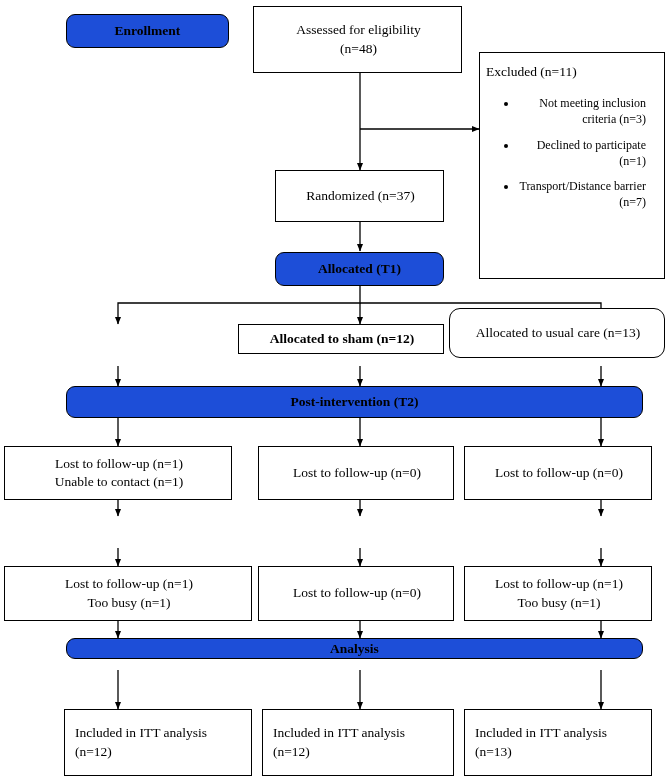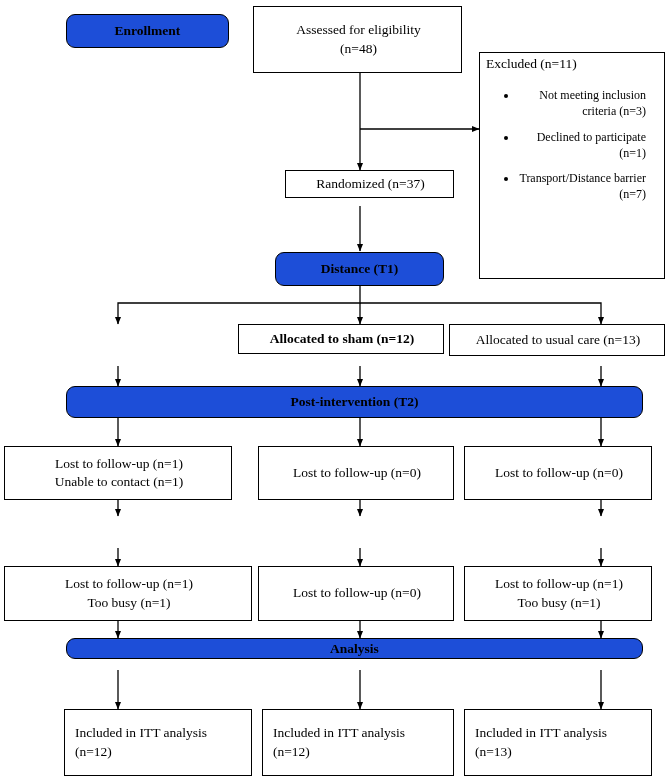--- a/index.html
+++ b/index.html
@@ -128,35 +128,35 @@
     <path class="line" d="M118,670 L118,709" marker-end="url(#arrow)"></path>
     <path class="line" d="M360,670 L360,709" marker-end="url(#arrow)"></path>
     <path class="line" d="M601,670 L601,709" marker-end="url(#arrow)"></path>
   </svg>
 
   <div class="stage" style="left:66px; top:14px; width:163px; height:34px;">Enrollment</div>
 
   <div class="box center nline" style="left:253px; top:6px; width:209px; height:67px;">Assessed for eligibility
 (n=48)</div>
 
-  <div class="box left" style="left:479px; top:52px; width:186px; height:227px; justify-content:flex-start; padding-top:2px;">
+  <div class="box left" style="left:479px; top:52px; width:186px; height:227px; justify-content:flex-start; padding-top:10px;">
     <div class="excl-title">Excluded (n=11)</div>
     <ul class="excl-list">
       <li>Not meeting inclusion criteria (n=3)</li>
       <li>Declined to participate (n=1)</li>
       <li>Transport/Distance barrier (n=7)</li>
     </ul>
   </div>
 
-  <div class="box center" style="left:285px; top:170px; width:169px; height:28px;">Randomized (n=37)</div>
+  <div class="box center" style="left:275px; top:170px; width:169px; height:52px;">Randomized (n=37)</div>
 
-  <div class="stage" style="left:275px; top:252px; width:169px; height:34px;">Distance (T1)</div>
+  <div class="stage" style="left:275px; top:252px; width:169px; height:34px;">Allocated (T1)</div>
 
   <div class="box center" style="left:238px; top:324px; width:206px; height:30px;font-weight:bold;">Allocated to sham (n=12)</div>
-  <div class="box center" style="left:449px; top:324px; width:216px; height:32px;">Allocated to usual care (n=13)</div>
+  <div class="box center" style="left:449px; top:308px; width:216px; height:50px;border-radius:11px;">Allocated to usual care (n=13)</div>
 
   <div class="stage" style="left:66px; top:386px; width:577px; height:32px;">Post-intervention (T2)</div>
 
   <div class="box center nline" style="left:4px; top:446px; width:228px; height:54px;">Lost to follow-up (n=1)
 Unable to contact (n=1)</div>
   <div class="box center nline" style="left:258px; top:446px; width:196px; height:54px;">Lost to follow-up (n=0)</div>
   <div class="box center nline" style="left:464px; top:446px; width:188px; height:54px;">Lost to follow-up (n=0)</div>
 
 
   <div class="box center nline" style="left:4px; top:566px; width:248px; height:55px;">Lost to follow-up (n=1)

